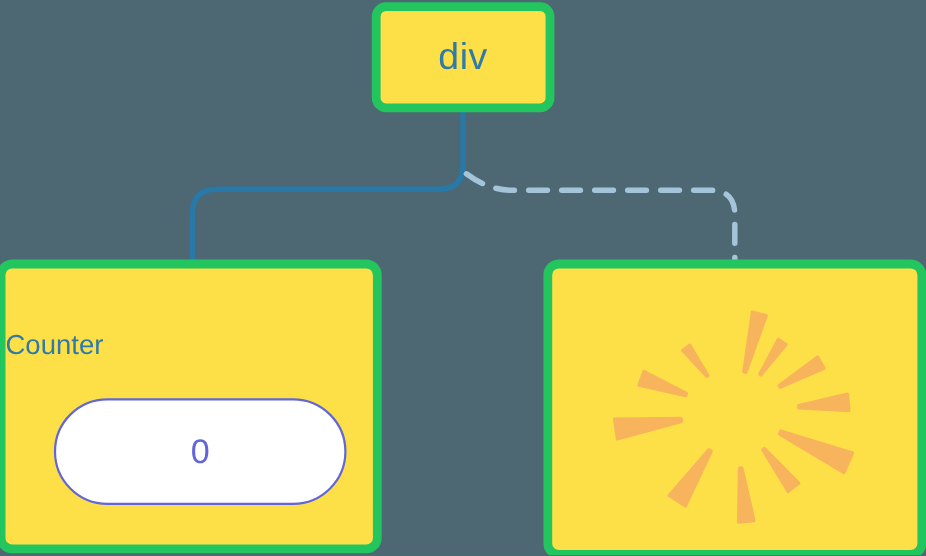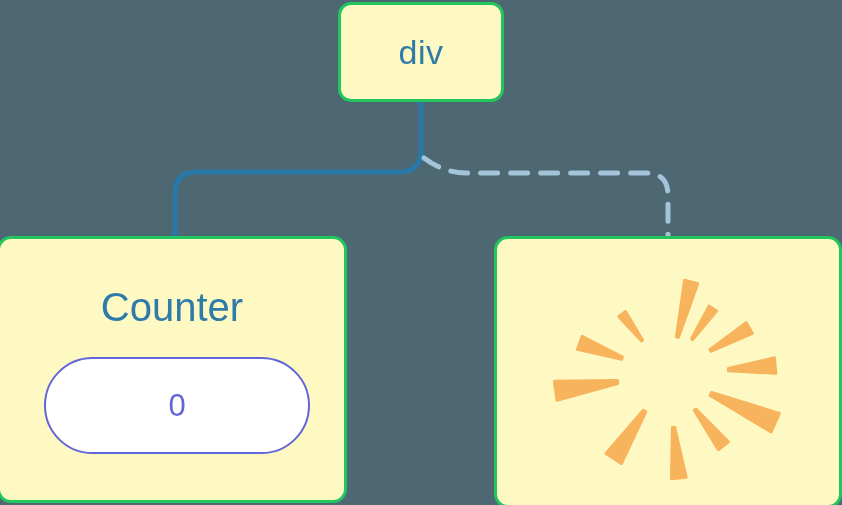--- a/index.html
+++ b/index.html
@@ -28,22 +28,22 @@
     left: 0;
     top: 0;
     width: 842px;
     height: 505px;
     pointer-events: none;
   }
 
   
   .card {
     position: absolute;
-    background: #fef9c3;
-    border: 3px solid #22c55e;
+    background: #fde047;
+    border: 8px solid #22c55e;
     border-radius: 13px;
     box-sizing: border-box;
   }
 
   
   #node-div {
     left: 338px;
     top: 2px;
     width: 166px;
     height: 100px;
@@ -63,24 +63,23 @@
     left: -3px;
     top: 236px;
     width: 350px;
     height: 267px;
     border-radius: 14px;
   }
   .component-title {
     position: absolute;
     left: 0;
     right: 0;
-    top: 48px;
-    text-align: center;
+    top: 58px;
     color: #2e7aa8;
-    font-size: 40px;
+    font-size: 25px;
     line-height: 1;
   }
 
   
   .state-pill {
     position: absolute;
     left: 44px;
     top: 118px;
     width: 266px;
     height: 97px;

